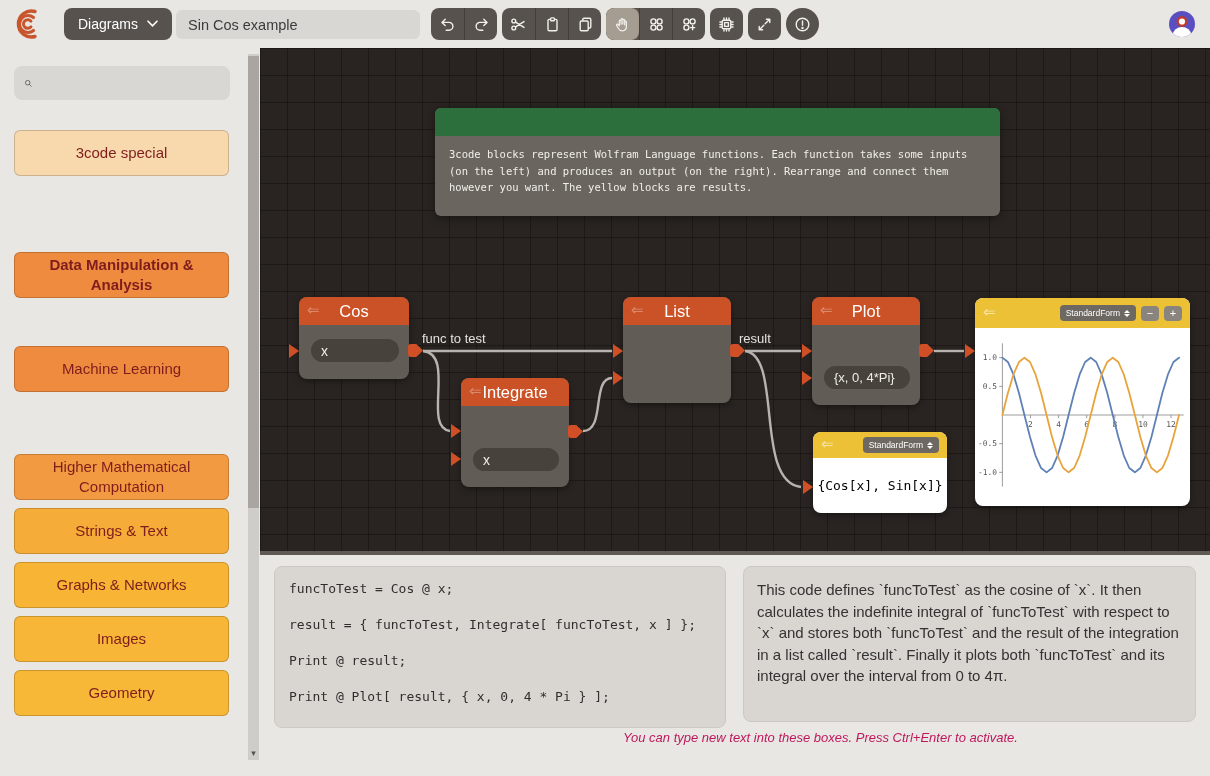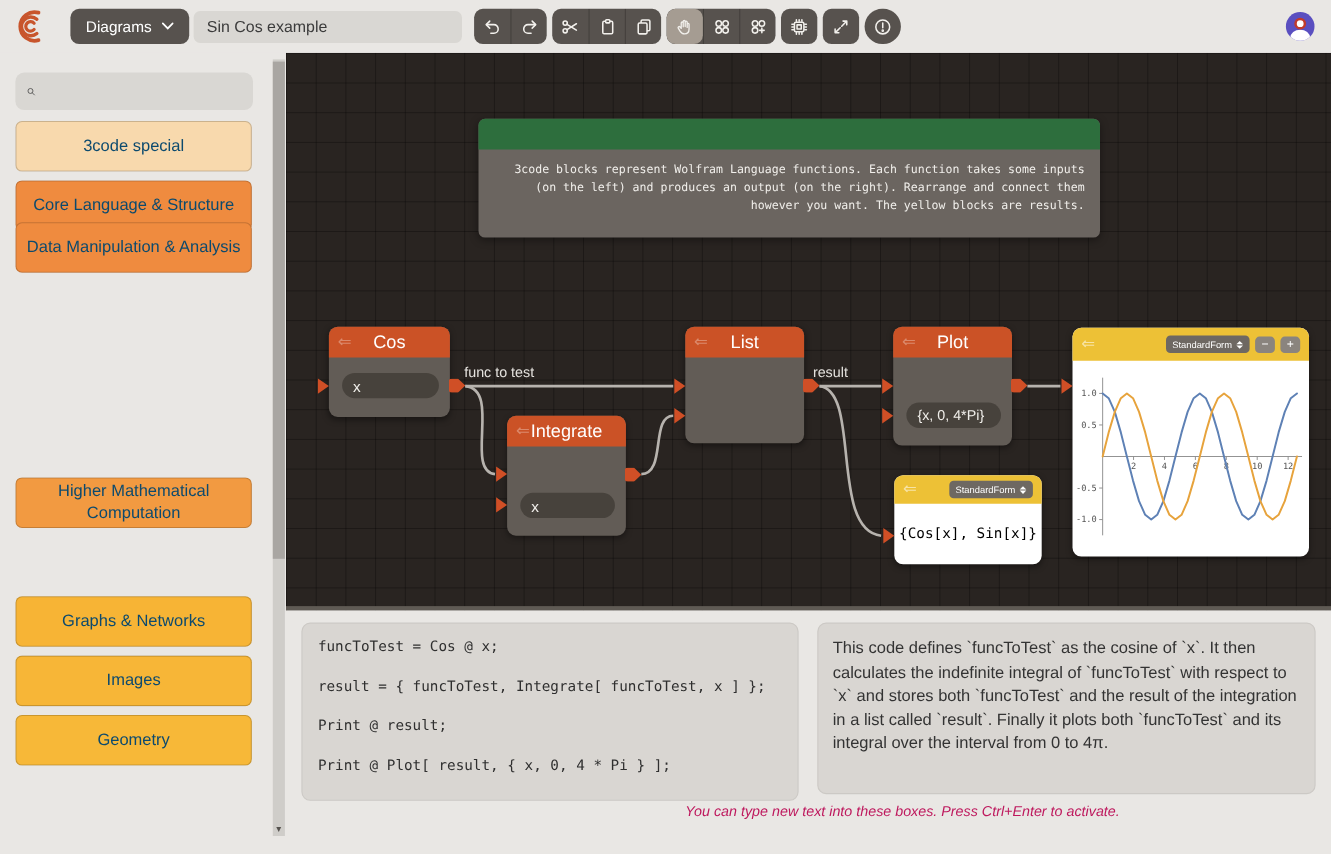--- a/index.html
+++ b/index.html
@@ -17,37 +17,37 @@
   .tbtn.single { background:#57524e; border-radius:8px; }
   .tbtn.round { border-radius:16px; }
   .tbtn.active { background:#a59c92; border-radius:8px; }
   .tbtn svg { stroke:#f2f0ec; fill:none; stroke-width:1.4; stroke-linecap:round; stroke-linejoin:round; }
   #avatar { position:absolute; right:14px; top:10px; width:28px; height:28px; cursor:pointer; }
 
   
   #sidebar { position:absolute; left:0; top:48px; width:260px; height:728px; background:#e9e7e4; }
   #search-box { position:absolute; left:14px; top:18px; width:216px; height:34px; background:#d9d7d3; border-radius:8px; display:flex; align-items:center; padding:0 10px; }
   #search-box input { border:none; background:transparent; outline:none; flex:1; font-size:14px; margin-left:6px; font-family:"Liberation Sans",sans-serif; }
-  .side-item { position:absolute; left:14px; width:215px; height:46px; border-radius:6px; border:1px solid rgba(0,0,0,.18); display:flex; align-items:center; justify-content:center; text-align:center; font-size:15px; color:#0c4a6e; line-height:20px; padding:2px 8px; cursor:pointer; }
+  .side-item { position:absolute; left:14px; width:215px; height:46px; border-radius:6px; border:1px solid rgba(0,0,0,.18); display:flex; align-items:center; justify-content:center; text-align:center; font-size:15px; color:#7f1d1d; line-height:20px; padding:2px 8px; cursor:pointer;margin-top:20px; }
   #side-scroll { position:absolute; right:1px; top:6px; width:11px; height:706px; background:#cfcdc9; }
   #side-thumb { position:absolute; left:0; top:2px; width:11px; height:452px; background:#a9a6a2; cursor:pointer; }
   #side-scroll-arrow { position:absolute; left:0; bottom:2px; width:11px; text-align:center; font-size:9px; color:#55524e; cursor:pointer; }
 
   
   #canvas { position:absolute; left:260px; top:48px; width:950px; height:507px;
     background-color:#292421;
     background-image:linear-gradient(to right, rgba(0,0,0,.30) 1px, transparent 1px),
                      linear-gradient(to bottom, rgba(0,0,0,.30) 1px, transparent 1px);
     background-size:27px 27px; }
   #canvas-bottom-strip { position:absolute; left:0; bottom:0; width:100%; height:4px; background:#5f5a54; }
   #wires { position:absolute; left:0; top:0; width:950px; height:507px; pointer-events:none; }
   #wires path { stroke:#b7b3ae; stroke-width:2.4; fill:none; }
   .wire-label { position:absolute; color:#e4e2de; font-size:13px; }
 
-  #info-card { position:absolute; left:175px; top:60px; width:565px; height:108px; border-radius:6px; background:#6b6560; box-shadow:0 2px 8px rgba(0,0,0,.4); cursor:grab;text-align:right; }
+  #info-card { position:absolute; left:175px; top:60px; width:565px; height:108px; border-radius:6px; background:#6b6560; box-shadow:0 2px 8px rgba(0,0,0,.4); cursor:grab; }
   #info-card .head { height:28px; background:#2d6e3d; border-radius:6px 6px 0 0; }
   #info-card .body { padding:10px 14px; color:#f1efeb; font-family:"DejaVu Sans Mono",monospace; font-size:10.5px; line-height:16.5px; white-space:pre-line; }
 
   .node { position:absolute; background:#625c56; border-radius:8px; box-shadow:0 2px 6px rgba(0,0,0,.4); cursor:grab; }
   .node-head { position:relative; height:28px; background:#cb5226; border-radius:8px 8px 0 0; display:flex; align-items:center; justify-content:center; color:#fff; font-size:16.5px; }
   .back-icon { position:absolute; left:8px; top:4px; color:rgba(255,255,255,.32); font-size:15px; }
   .field { position:absolute; left:12px; right:10px; height:23px; background:#47423c; border-radius:12px; color:#f0eeea; font-size:14px; display:flex; align-items:center; padding:0 10px; cursor:text; }
   .port-in { position:absolute; left:-10px; width:0; height:0; border-top:7px solid transparent; border-bottom:7px solid transparent; border-left:10px solid #d04f26; cursor:crosshair; }
   .port-out { position:absolute; right:-14px; width:15px; height:13px; background:#d04f26; border-radius:3px 0 0 3px; clip-path:polygon(0 0,55% 0,100% 50%,55% 100%,0 100%); cursor:crosshair; }
 
@@ -187,23 +187,24 @@
 
 <div id="sidebar">
   <div id="search-box">
     <svg width="17" height="17" viewBox="0 0 17 17">
         <circle cx="7" cy="7" r="4.3" stroke="#4a4a4a" stroke-width="1.4" fill="none"></circle>
         <path d="M10.3 10.3 L13.8 13.8" stroke="#4a4a4a" stroke-width="1.4" stroke-linecap="round"></path>
       </svg>
     <input placeholder="" style="">
   </div>
   <div class="side-item" style="top: 62px; background: rgb(248, 217, 173);">3code special</div>
-  <div class="side-item" style="top: 116px; background: rgb(239, 139, 63);">Core Language &amp; Structure</div>
-  <div class="side-item" style="top: 154px; background: rgb(239, 139, 63);">Data Manipulation &amp; Analysis</div>
+  <div class="side-item" style="top: 184px; background: rgb(239, 139, 63); font-weight: bold;">Data Manipulation &amp; Analysis</div>
+  <div class="side-item" style="top: 278px; background: rgb(239, 139, 63);">Machine Learning</div>
   <div class="side-item" style="top: 386px; background: rgb(242, 154, 65);">Higher Mathematical Computation</div>
+  <div class="side-item" style="top: 440px; background: rgb(246, 172, 56);">Strings &amp; Text</div>
   <div class="side-item" style="top: 548px; background: rgb(247, 182, 55);">Images</div>
   <div class="side-item" style="top: 494px; background: rgb(247, 180, 53);">Graphs &amp; Networks</div>
   <div class="side-item" style="top: 602px; background: rgb(247, 184, 56);">Geometry</div>
   <div id="side-scroll">
     <div id="side-thumb"></div>
     <div id="side-scroll-arrow">▾</div>
   </div>
 </div>
 
 <div id="canvas">

